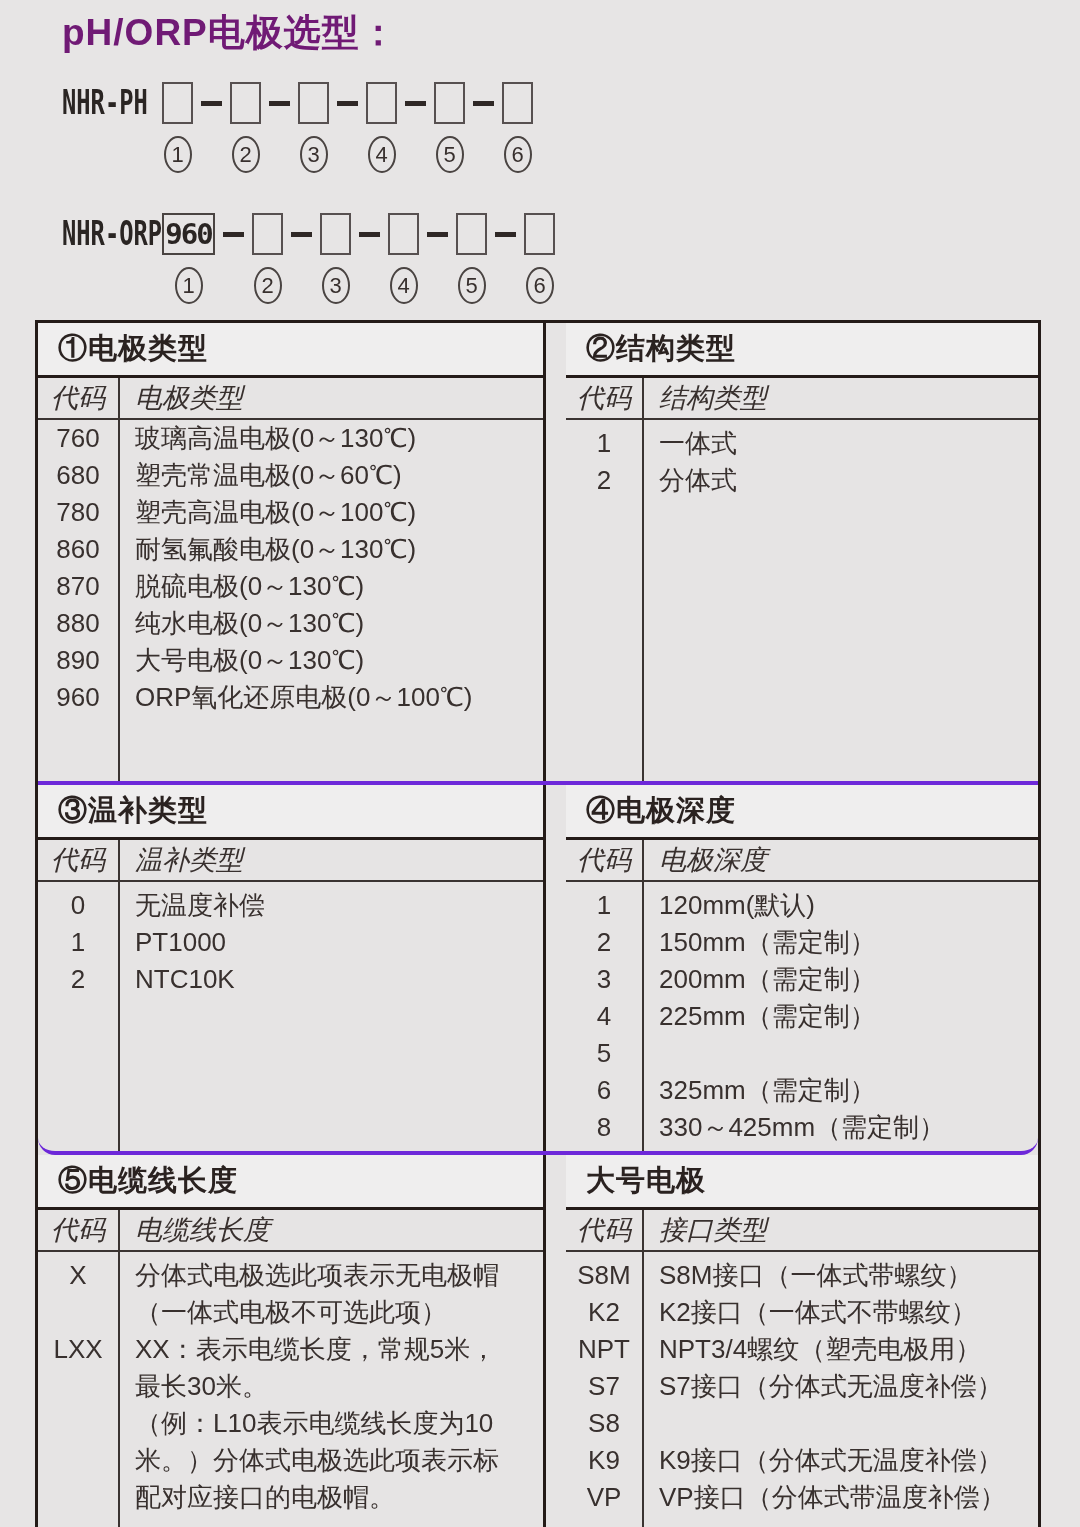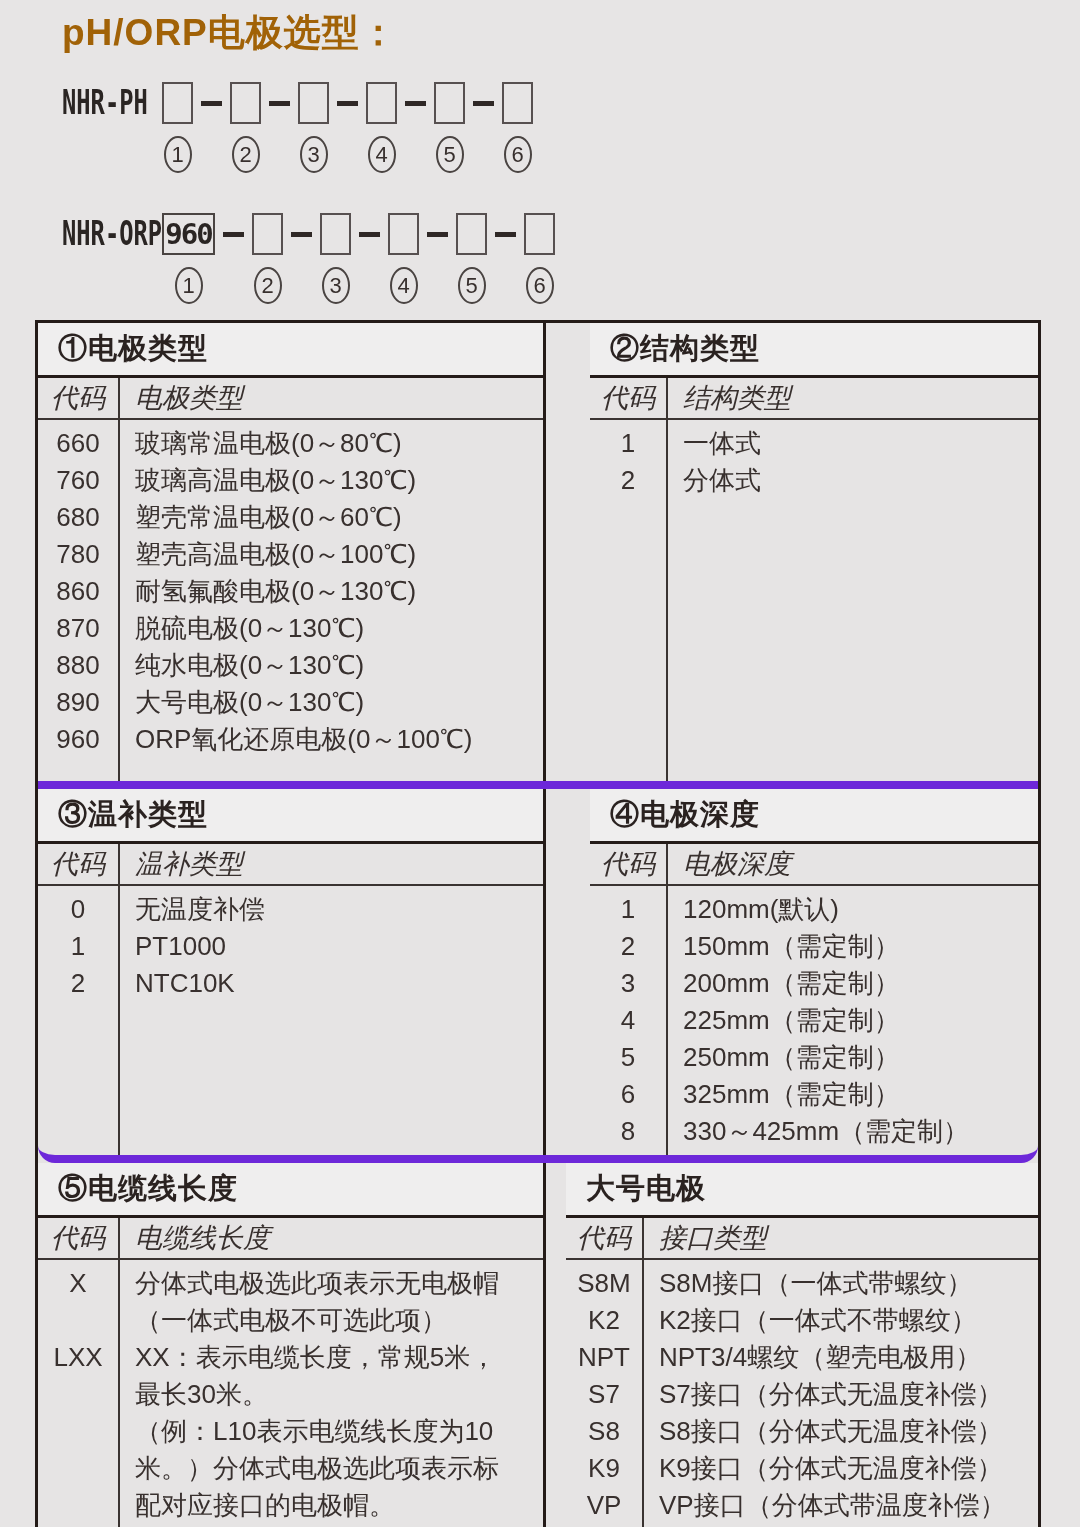--- a/index.html
+++ b/index.html
@@ -8,21 +8,21 @@
     background:#e7e5e5;
     font-family:"Liberation Sans", sans-serif;
     color:#38302e;
     overflow:hidden;
   }
   
   .doc-title{
     margin:8px 0 0 62px;
     font-size:37px;
     font-weight:bold;
-    color:#a16207;
+    color:#701a75;
     letter-spacing:1px;
   }
   
   .model-row{
     margin-left:62px;
     display:flex;
     align-items:flex-start;
   }
   .model-row.first{margin-top:24px;}
   .model-row.second{margin-top:40px;}
@@ -71,21 +71,21 @@
     margin:16px 0 0 35px;
     width:1006px;
     border:3px solid #241b18;
     border-bottom-width:4px;
     background:#e6e4e4;
   }
   .band{display:flex;}
   .band.b1{height:458px;}
   .band.b2{height:366px;border-radius:17px;}
   .band.b3{height:390px;}
-  .band.b1,.band.b2{border-bottom:8px solid #6d28d9;gap:24px;}
+  .band.b1,.band.b2{border-bottom:4px solid #6d28d9;}
   .half{box-sizing:border-box;display:flex;flex-direction:column;}
   .half.left{width:508px;border-right:3px solid #241b18;--code-w:80px;}
   .half.right{flex:1;padding-left:20px;--code-w:76px;}
   .sec-title{
     box-sizing:border-box;
     height:55px;
     background:#efeeee;
     border-bottom:3px solid #241b18;
     font-size:29px;font-weight:bold;color:#2a2220;
     line-height:51px;
@@ -198,24 +198,20 @@
 
   <div class="band b1">
     <div class="half left">
       <div class="sec-title">①电极类型</div>
       <div class="sec-grid">
         <div class="vline"></div>
         <div class="sec-header">
           <div class="code-col">代码</div>
           <div class="val-col">电极类型</div>
         </div>
-        <div class="row rows-start">
-          <div class="code-col">660</div>
-          <div class="val-col">玻璃常温电极(0～80℃)</div>
-        </div>
         <div class="row">
           <div class="code-col">760</div>
           <div class="val-col">玻璃高温电极(0～130℃)</div>
         </div>
         <div class="row">
           <div class="code-col">680</div>
           <div class="val-col">塑壳常温电极(0～60℃)</div>
         </div>
         <div class="row">
           <div class="code-col">780</div>
@@ -305,21 +301,20 @@
         <div class="row">
           <div class="code-col">3</div>
           <div class="val-col">200mm（需定制）</div>
         </div>
         <div class="row">
           <div class="code-col">4</div>
           <div class="val-col">225mm（需定制）</div>
         </div>
         <div class="row">
           <div class="code-col">5</div>
-          <div class="val-col">250mm（需定制）</div>
         </div>
         <div class="row">
           <div class="code-col">6</div>
           <div class="val-col">325mm（需定制）</div>
         </div>
         <div class="row">
           <div class="code-col">8</div>
           <div class="val-col">330～425mm（需定制）</div>
         </div>
       </div>
@@ -369,21 +364,20 @@
         <div class="row">
           <div class="code-col">NPT</div>
           <div class="val-col">NPT3/4螺纹（塑壳电极用）</div>
         </div>
         <div class="row">
           <div class="code-col">S7</div>
           <div class="val-col">S7接口（分体式无温度补偿）</div>
         </div>
         <div class="row">
           <div class="code-col">S8</div>
-          <div class="val-col">S8接口（分体式无温度补偿）</div>
         </div>
         <div class="row">
           <div class="code-col">K9</div>
           <div class="val-col">K9接口（分体式无温度补偿）</div>
         </div>
         <div class="row">
           <div class="code-col">VP</div>
           <div class="val-col">VP接口（分体式带温度补偿）</div>
         </div>
       </div>

